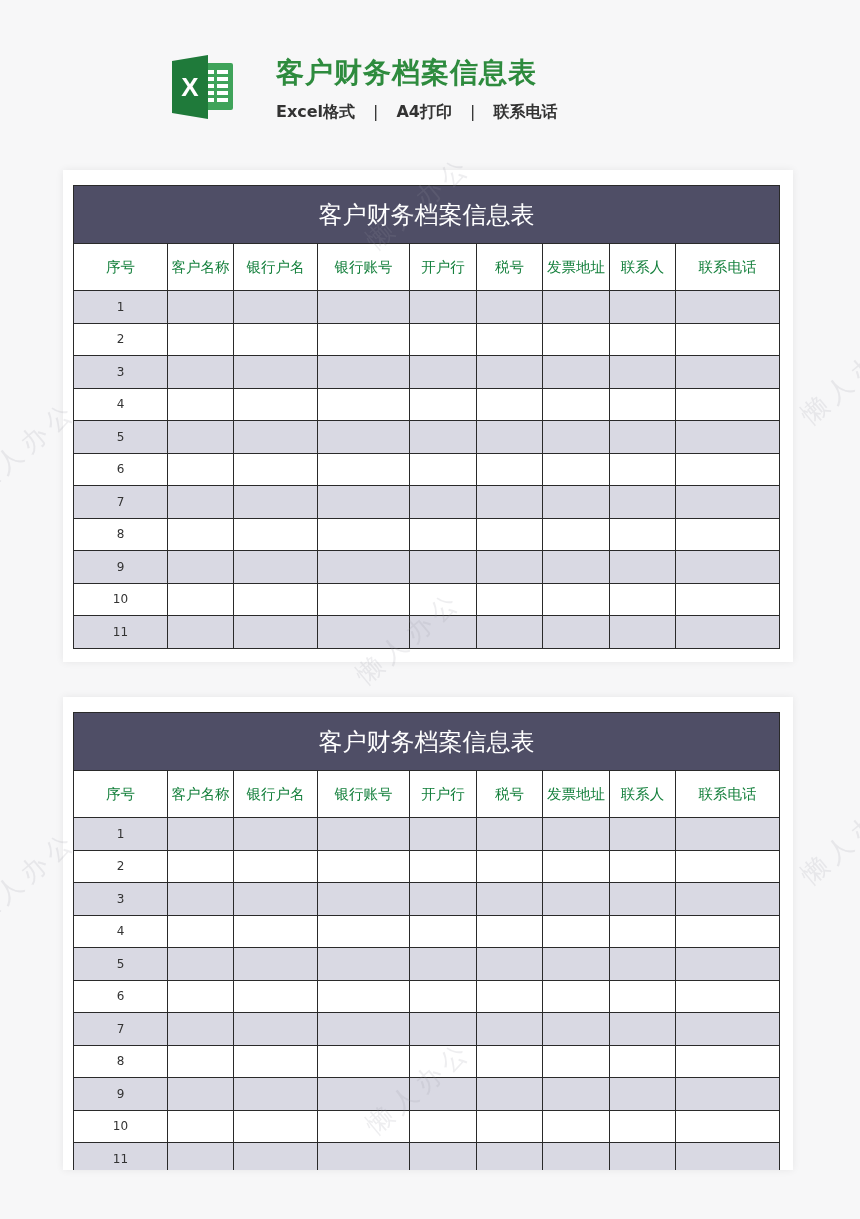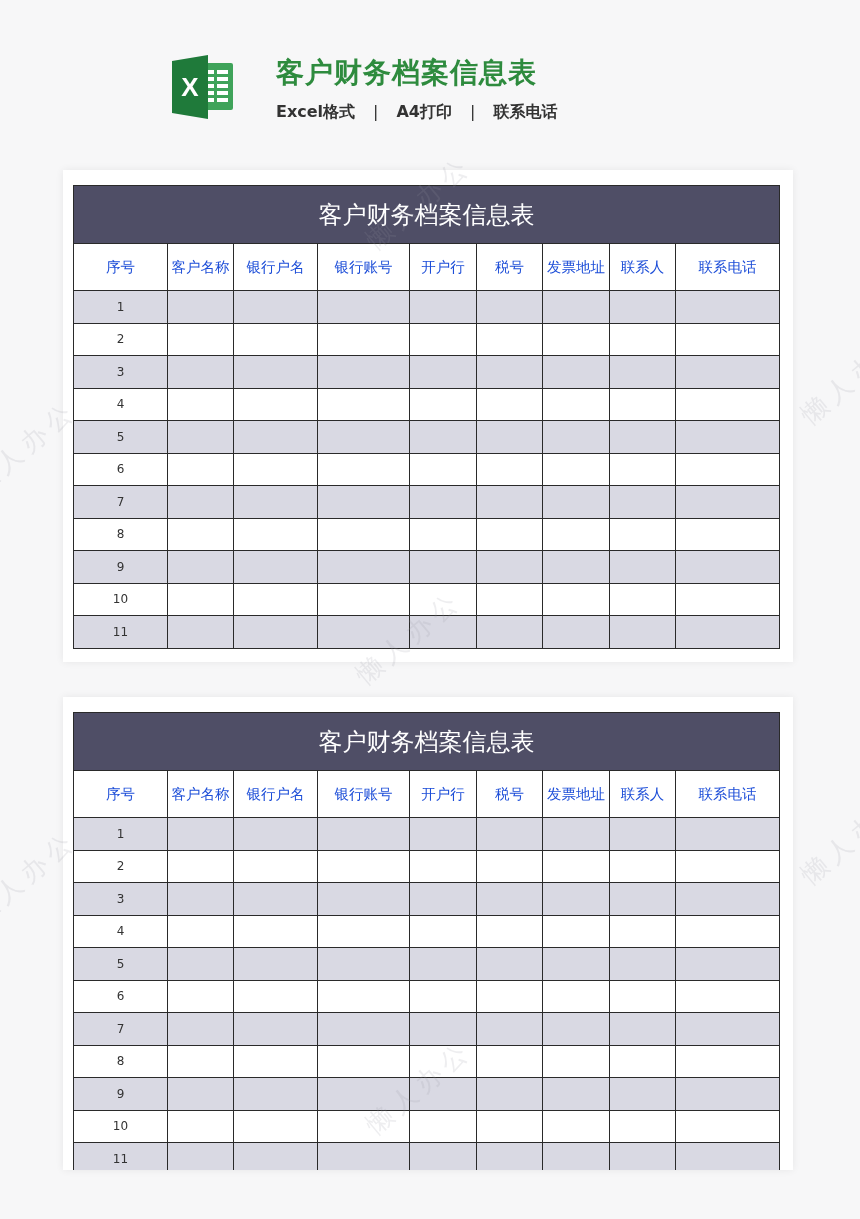--- a/index.html
+++ b/index.html
@@ -36,21 +36,21 @@
     font-size: 14px; color: #222;
   }
   table.sheet td, table.sheet th {
     border: 1.5px solid #2a2a2a; text-align: center; vertical-align: middle;
     padding: 0; overflow: hidden; white-space: nowrap;
   }
   .title-row td {
     background: #4f4e66; color: #ffffff; height: 58px;
     font-size: 24px; font-weight: normal; letter-spacing: 0px;
   }
-  .head-row th { background: #ffffff; height: 47px; font-weight: normal; font-size: 14.5px; color: #1d4ed8; }
+  .head-row th { background: #ffffff; height: 47px; font-weight: normal; font-size: 14.5px; color: #15803d; }
   .data-row td { height: 32.5px; font-size: 12px; color: #333; }
   .data-row.odd td { background: #d9d9e3; }
   .data-row.even td { background: #ffffff; }
 
   .wm {
     position: absolute; color: rgba(150,150,160,0.16);
     font-family: "DejaVu Serif", serif; font-size: 26px;
     transform: rotate(-40deg); white-space: nowrap; pointer-events: none;
     letter-spacing: 6px;
   }

